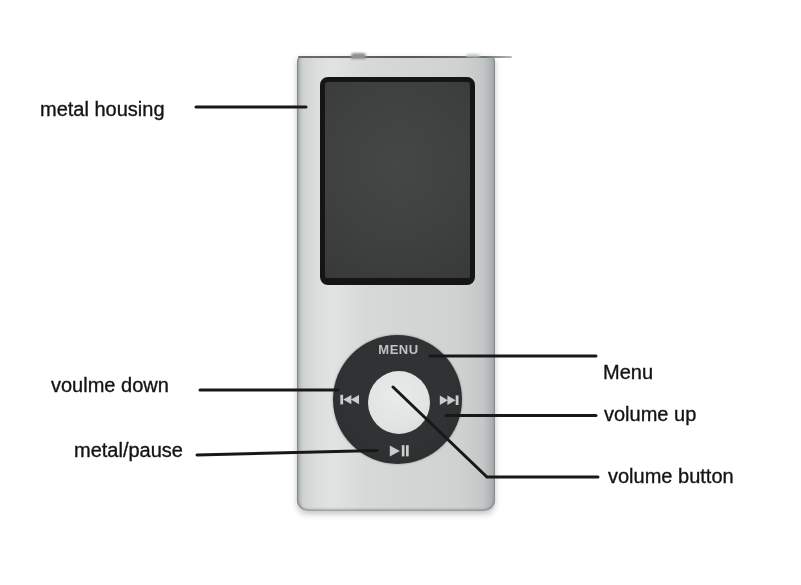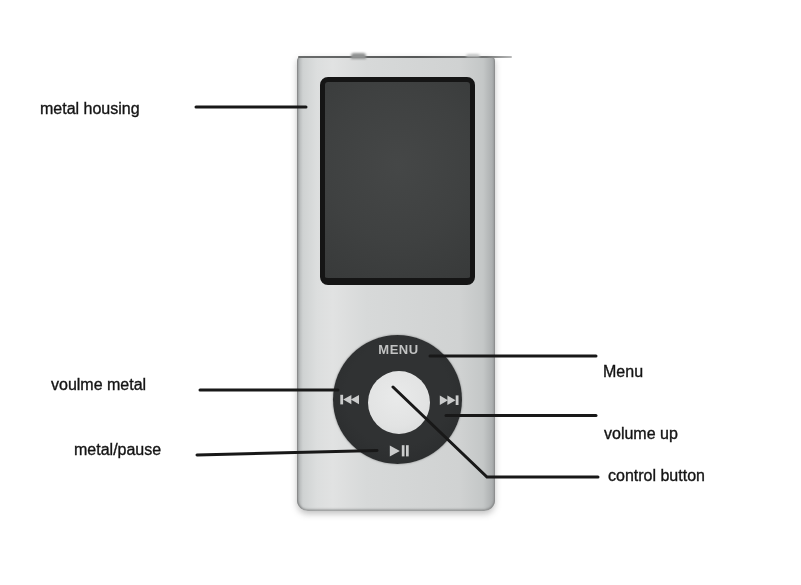--- a/index.html
+++ b/index.html
@@ -1,18 +1,18 @@
 <!DOCTYPE html>
 <html><head>
 <meta charset="utf-8">
 <style>
   html,body{margin:0;padding:0}
   body{width:801px;height:585px;position:relative;background:#ffffff;-webkit-font-smoothing:antialiased;
        font-family:"Liberation Sans",sans-serif;overflow:hidden}
-  .lbl{position:absolute;font-size:16px;line-height:24px;color:#141414;white-space:nowrap;-webkit-text-stroke:.35px #141414;transform:translateZ(0)}
+  .lbl{position:absolute;font-size:20px;line-height:24px;color:#141414;white-space:nowrap;-webkit-text-stroke:.35px #141414;transform:translateZ(0)}
 
   #player{position:absolute;left:297px;top:56px;width:198px;height:455px;
     border-radius:5px 5px 11px 11px;
     background:linear-gradient(90deg,#a8abac 0%,#cfd2d2 3%,#dcdede 10%,#e1e2e2 18%,#d7d9d9 35%,#d3d5d5 62%,#d0d2d2 82%,#c4c7c7 94%,#a5a8a9 100%);
     box-shadow:0 3px 6px rgba(95,95,95,.38), inset 2px 0 2px -1px rgba(110,112,112,.65), inset -2px 0 2px -1px rgba(120,122,122,.6), inset 0 -2px 2px rgba(120,122,122,.55);}
   #topline{position:absolute;left:298px;top:55.5px;width:214px;height:2.4px;border-radius:2px;
     background:linear-gradient(90deg,#6a6c6c 0%,#565858 55%,#747676 88%,#b9baba 100%);
     filter:blur(.4px);}
   #bump{position:absolute;left:351px;top:52.5px;width:15px;height:6px;border-radius:3px 3px 0 0;
     background:#909292;filter:blur(.8px);}
@@ -69,17 +69,17 @@
     <path d="M447.4 395.5 L455.6 400.2 L447.4 404.9 Z"></path>
     <rect x="455.7" y="395.4" width="2.8" height="9.6"></rect>
 
     <path d="M389.8 445.4 L399.8 450.9 L389.8 456.4 Z"></path>
     <rect x="401.8" y="445.2" width="2.7" height="11.2"></rect>
     <rect x="406.0" y="445.2" width="2.7" height="11.2"></rect>
   </g>
 </svg>
 
 <div class="lbl" style="left:40px;top:97px">metal housing</div>
-<div class="lbl" style="left:51px;top:373px">voulme metal</div>
+<div class="lbl" style="left:51px;top:373px">voulme down</div>
 <div class="lbl" style="left:74px;top:438px">metal/pause</div>
 <div class="lbl" style="left:603px;top:360px">Menu</div>
-<div class="lbl" style="left:604px;top:422px">volume up</div>
-<div class="lbl" style="left:608px;top:464px">control button</div>
+<div class="lbl" style="left:604px;top:402px">volume up</div>
+<div class="lbl" style="left:608px;top:464px">volume button</div>
 
 </body></html>

